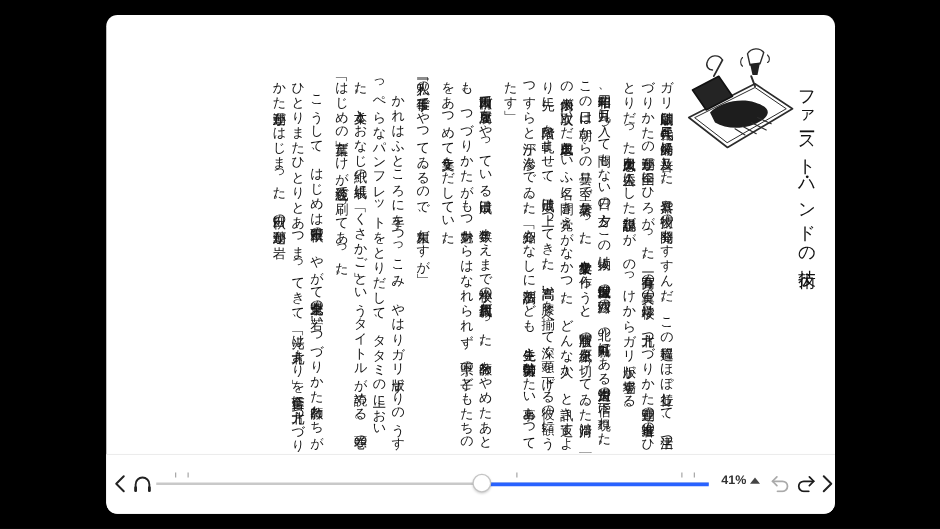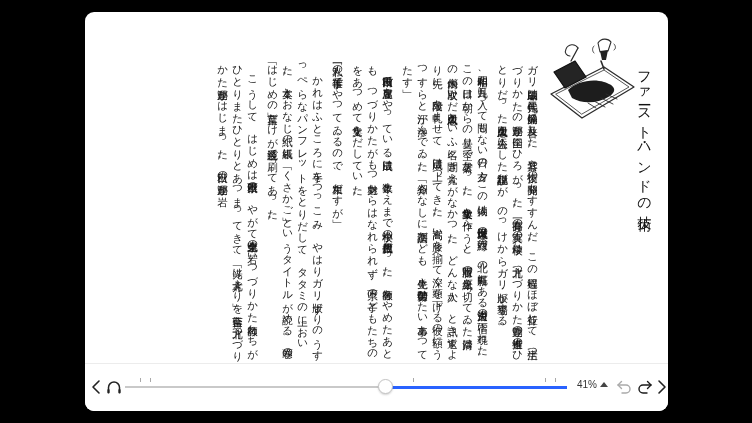--- a/index.html
+++ b/index.html
@@ -24,21 +24,21 @@
         border-top:1px solid #ececec;border-radius:0 0 9px 9px;}
   .tb-btn{position:absolute;background:none;border:none;padding:0;margin:0;cursor:pointer;
         width:20px;height:20px;display:flex;align-items:center;justify-content:center;}
   .btn-prev{left:1px;top:13px;}
   .btn-audio{left:19px;top:13px;}
   .btn-undo{left:528px;top:13px;}
   .btn-redo{left:550px;top:13px;}
   .btn-next{left:570px;top:13px;width:13px;}
   .pct-btn{position:absolute;left:492px;top:15px;background:none;border:none;padding:0;
         cursor:pointer;display:flex;align-items:center;gap:3px;
-        font-family:"Liberation Sans",sans-serif;font-size:10px;font-weight:400;color:#333;}
+        font-family:"Liberation Sans",sans-serif;font-size:10px;font-weight:700;color:#333;}
   .tri-up{width:0;height:0;border-left:4px solid transparent;border-right:4px solid transparent;
         border-bottom:5px solid #444;display:inline-block;}
 
   .slider{position:absolute;left:40px;top:13px;width:442px;height:20px;cursor:pointer;}
   .slider .track{position:absolute;left:0;right:0;top:9px;height:2px;background:#c9c9c9;}
   .slider .fill{position:absolute;right:0;top:8.5px;height:3px;background:#2962ff;}
   .slider .tick{position:absolute;top:1px;width:1px;height:4px;background:#a9a9a9;}
   .thumb{position:absolute;top:2px;width:15px;height:15px;background:#fff;
         border:1px solid #c4c4c4;border-radius:50%;box-shadow:0 1px 2px rgba(0,0,0,.18);
         box-sizing:border-box;}

